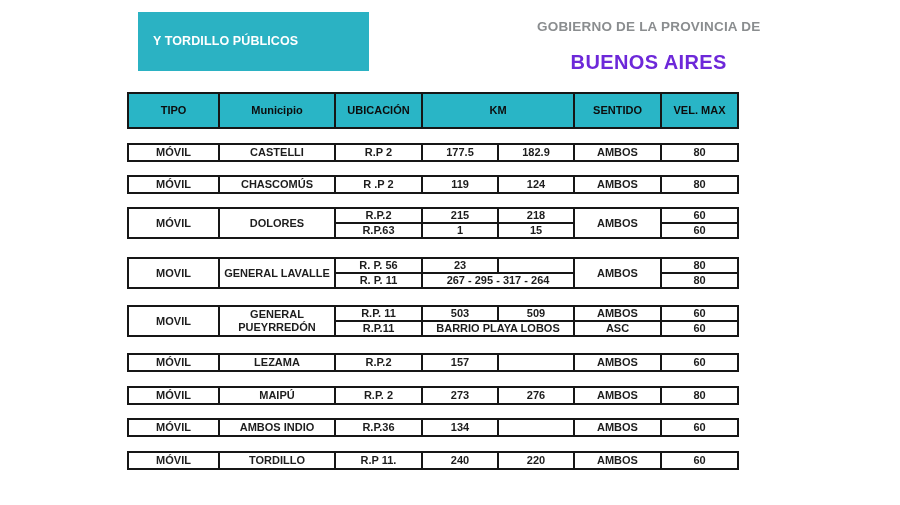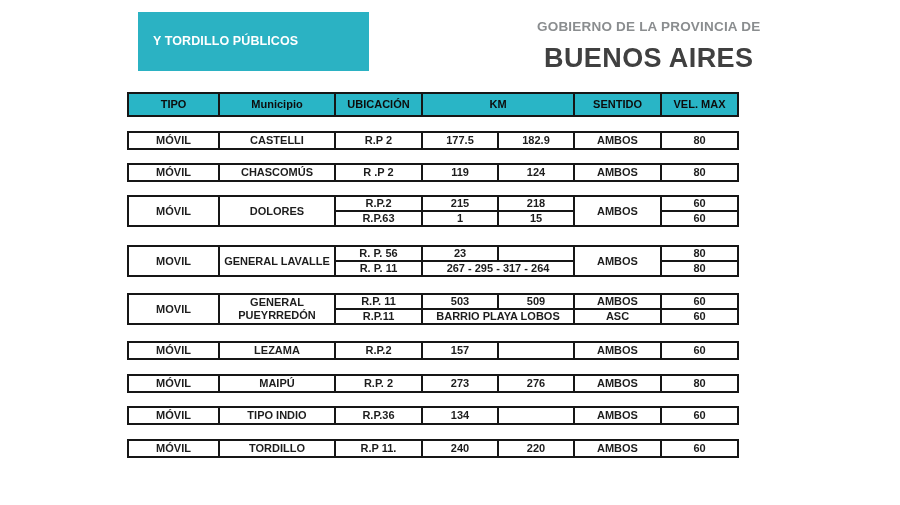--- a/index.html
+++ b/index.html
@@ -35,25 +35,25 @@
     top: 19px;
     text-align: center;
   }
   .gov-line {
     color: #8a8d8f;
     font-weight: 700;
     font-size: 13.5px;
     letter-spacing: 0.2px;
   }
   .gov-name {
-    color: #404040;
+    color: #6d28d9;
     font-weight: 700;
-    font-size: 27px;
+    font-size: 20px;
     letter-spacing: 0.4px;
-    margin-top: 9px;
+    margin-top: 17px;
   }
   .table-area {
     position: absolute;
     left: 127px;
     top: 92px;
     width: 614px;
   }
   table.block {
     border-collapse: collapse;
     table-layout: fixed;
@@ -65,21 +65,21 @@
     vertical-align: middle;
     padding: 0 1px;
     overflow: hidden;
     line-height: 1.15;
   }
   table.block th {
     background: #29b5c6;
     color: #0d0d0d;
     font-weight: 700;
     font-size: 11px;
-    height: 23px;
+    height: 35px;
   }
   table.block td {
     color: #1d1d1d;
     font-weight: 600;
     font-size: 11px;
     height: 17px;
   }
   table.double td { height: 15px; }
   .mt14 { margin-top: 14px; }
   .mt13 { margin-top: 13px; }
@@ -308,21 +308,21 @@
           <col style="width:116px">
           <col style="width:87px">
           <col style="width:76px">
           <col style="width:76px">
           <col style="width:87px">
           <col style="width:77px">
         </colgroup>
       <tbody>
           <tr>
         <td>MÓVIL</td>
-        <td>TIPO INDIO</td>
+        <td>AMBOS INDIO</td>
         <td>R.P.36</td>
         <td>134</td>
         <td></td>
         <td>AMBOS</td>
         <td>60</td>
       </tr>
     </tbody>
       </table>
 
     <table class="block mt14">

